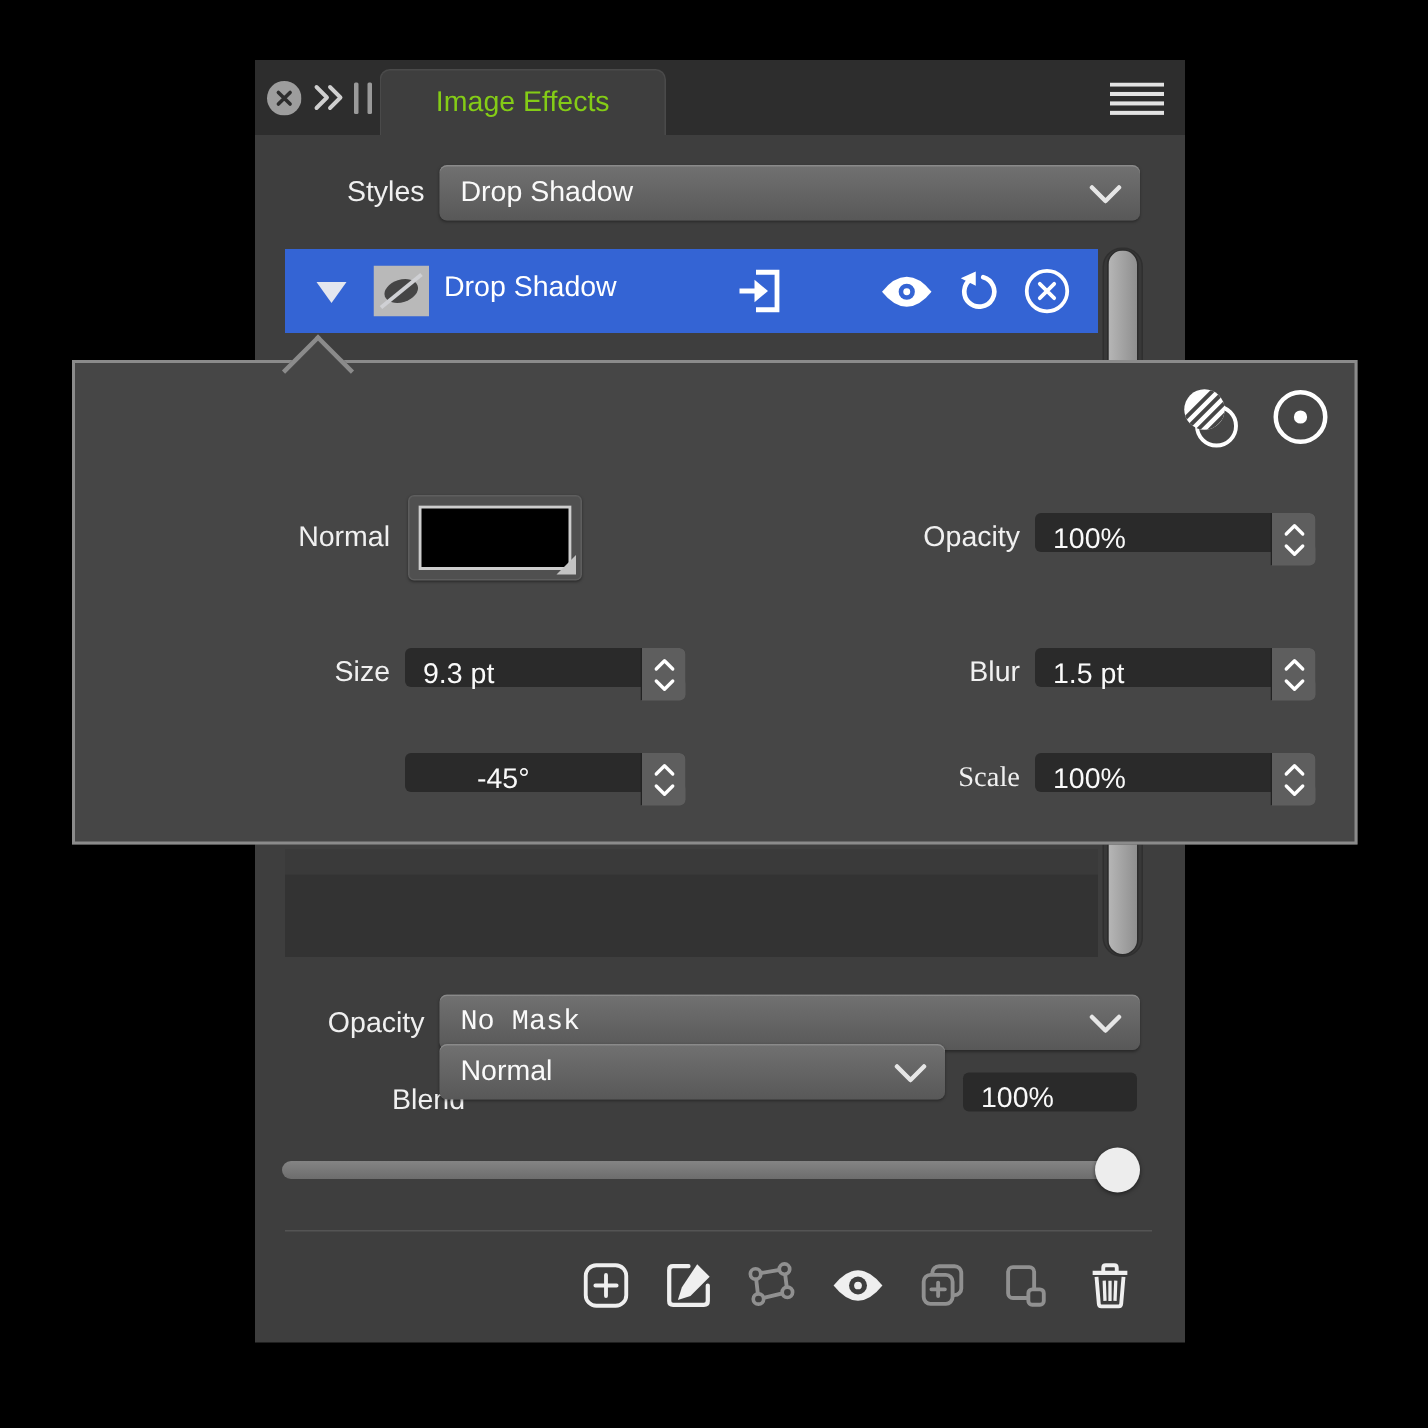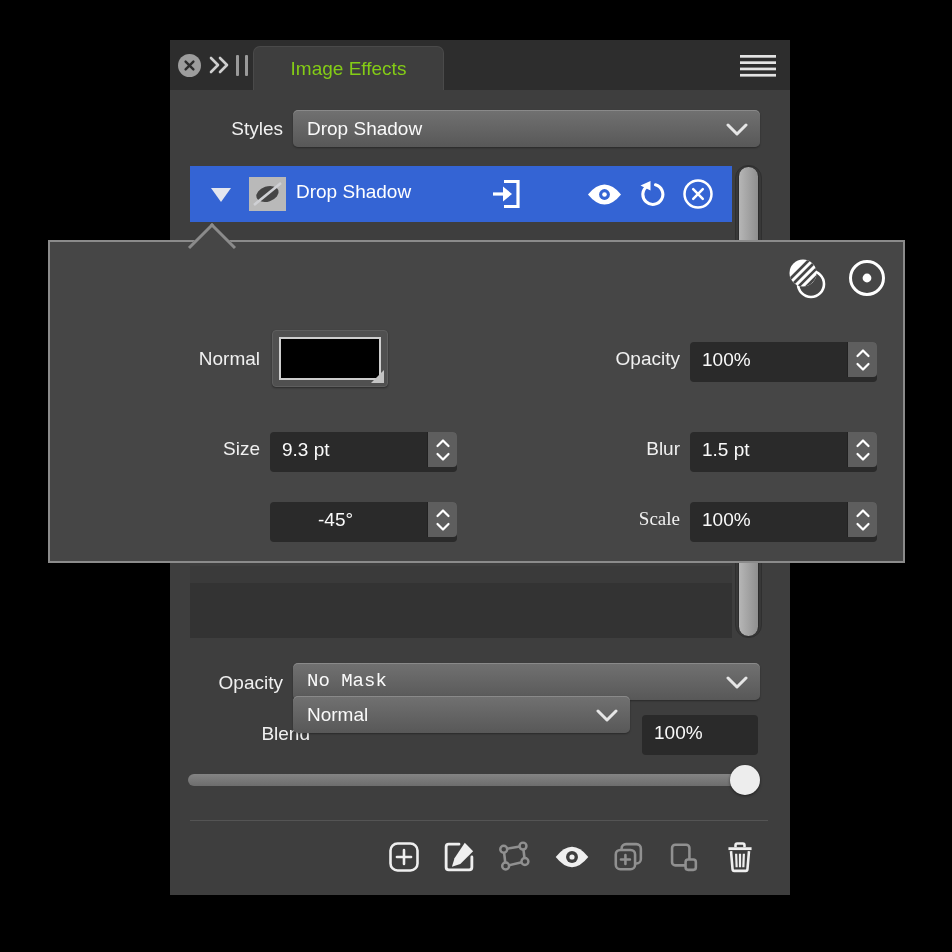--- a/index.html
+++ b/index.html
@@ -20,21 +20,21 @@
   .bar{display:inline-block;width:3px;height:21px;background:#9a9a9a;border-radius:1px;margin-right:6px;}
 
   .lbl{position:absolute;color:#f0f0f0;font-size:19px;text-align:right;height:26px;line-height:26px;}
 
   .ddown{position:absolute;height:37px;border-radius:5px;
     background:linear-gradient(#717171,#585858);
     box-shadow:inset 0 1px 0 rgba(255,255,255,.18), 0 1px 2px rgba(0,0,0,.35);
     color:#fafafa;font-size:19px;line-height:37px;padding-left:14px;}
   .ddown svg{position:absolute;right:12px;top:13px;}
 
-  .ifield{position:absolute;height:40px;background:var(--field-bg);border-radius:4px;
+  .ifield{position:absolute;height:26px;background:var(--field-bg);border-radius:4px;
     color:#fafafa;font-size:19px;line-height:35px;padding-left:12px;}
   .stepper{position:absolute;right:0;top:0;width:30px;height:35px;background:#5e5e5e;
     border-radius:0 4px 4px 0;border-left:1px solid #222;
     display:flex;align-items:center;justify-content:center;}
 
   
   #effect-row{position:absolute;left:20px;top:126px;width:542px;height:56px;background:var(--selection);}
 
   
   #scroll-track{position:absolute;left:565px;top:125px;width:27px;height:473px;background:#383838;

